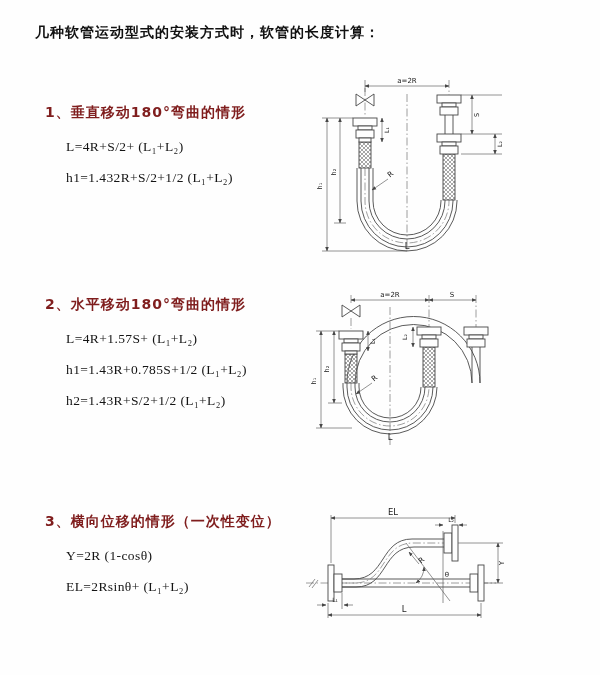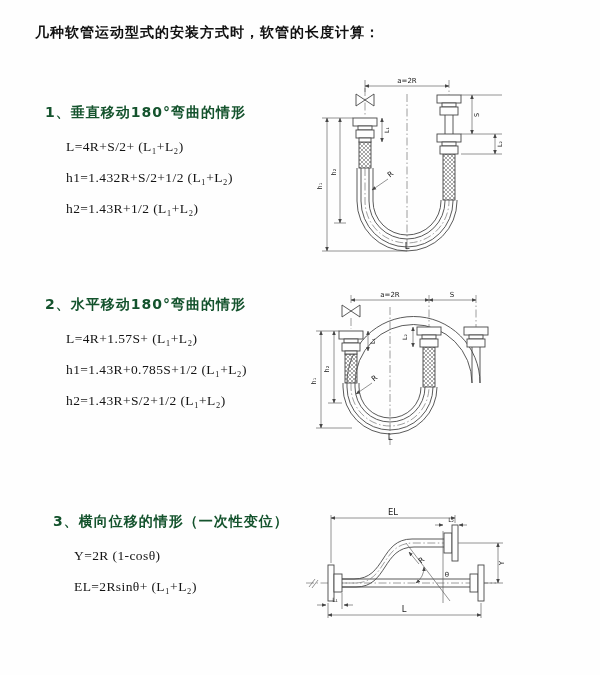--- a/index.html
+++ b/index.html
@@ -12,22 +12,22 @@
     overflow:hidden;
   }
   .page { position:absolute; inset:0; background:#fefefe;padding-left:32px; }
   .doc-title {
     position:absolute; left:35px; top:24px;
     font-size:14px; font-weight:700; letter-spacing:1px; color:#111;
   }
   .sec { position:absolute; left:45px; }
   #sec1 { top:104px; }
   #sec2 { top:296px; }
-  #sec3 { top:513px;margin-left:8px; }
-  .sec-heading { font-size:14px; font-weight:700; letter-spacing:1px; color:#14532d; margin-bottom:9px; }
+  #sec3 { top:513px; }
+  .sec-heading { font-size:14px; font-weight:700; letter-spacing:1px; color:#7f1d1d; margin-bottom:9px; }
   .formula { font-size:13.5px; line-height:31px; letter-spacing:0.4px; margin-left:21px; color:#141414;font-family:Liberation Serif, serif; }
   .diag { position:absolute; }
   #d1 { left:312px; top:68px; }
   #d2 { left:306px; top:283px; }
   #d3 { left:298px; top:503px; }
   svg text { fill:#222; font-family:"DejaVu Sans","Liberation Sans",sans-serif; }
   .ln   { stroke:#474747; stroke-width:0.9; fill:none; }
   .thin { stroke:#5a5a5a; stroke-width:0.65; fill:none; }
   .cl   { stroke:#6a6a6a; stroke-width:0.65; fill:none; stroke-dasharray:8 2.5 1.5 2.5; }
   .fit  { fill:#fefefe; stroke:#474747; stroke-width:0.9; }
@@ -37,21 +37,20 @@
 <body>
 
 <div class="page">
 
   <div class="doc-title">几种软管运动型式的安装方式时，软管的长度计算：</div>
 
   <div class="sec" id="sec1">
     <div class="sec-heading">1、垂直移动180°弯曲的情形</div>
     <div class="formula">L=4R+S/2+ (L₁+L₂)</div>
     <div class="formula">h1=1.432R+S/2+1/2 (L₁+L₂)</div>
-    <div class="formula">h2=1.43R+1/2 (L₁+L₂)</div>
   </div>
 
   <div class="sec" id="sec2">
     <div class="sec-heading">2、水平移动180°弯曲的情形</div>
     <div class="formula">L=4R+1.57S+ (L₁+L₂)</div>
     <div class="formula">h1=1.43R+0.785S+1/2 (L₁+L₂)</div>
     <div class="formula">h2=1.43R+S/2+1/2 (L₁+L₂)</div>
   </div>
 
   <div class="sec" id="sec3">

